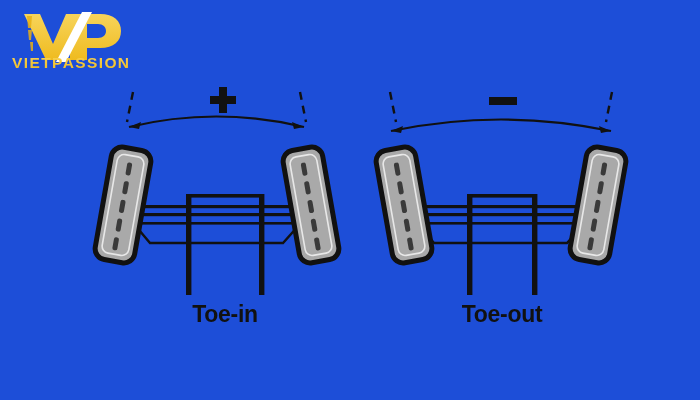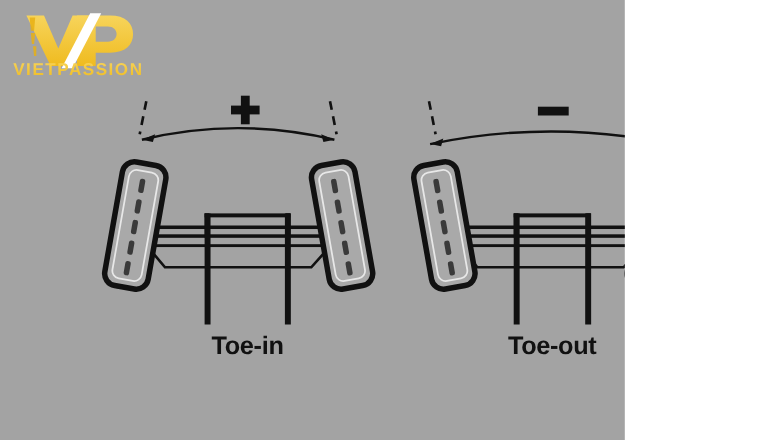--- a/index.html
+++ b/index.html
@@ -6,23 +6,23 @@
   html, body {
     margin: 0;
     padding: 0;
     background: #ffffff;
   }
   body {
     font-family: "Liberation Sans", sans-serif;
   }
   #canvas {
     position: relative;
-    width: 568px;
+    width: 700px;
     height: 400px;
-    background: #a3a3a3;
+    background: #1d4ed8;
     overflow: hidden;
   }
   #logo {
     position: absolute;
     left: 8px;
     top: 6px;
     width: 140px;
     height: 66px;
   }
   #diagram {

